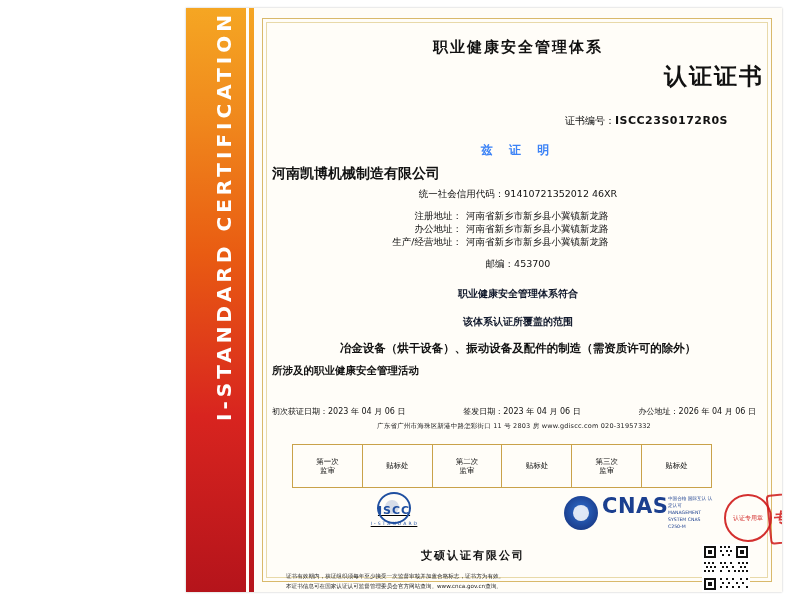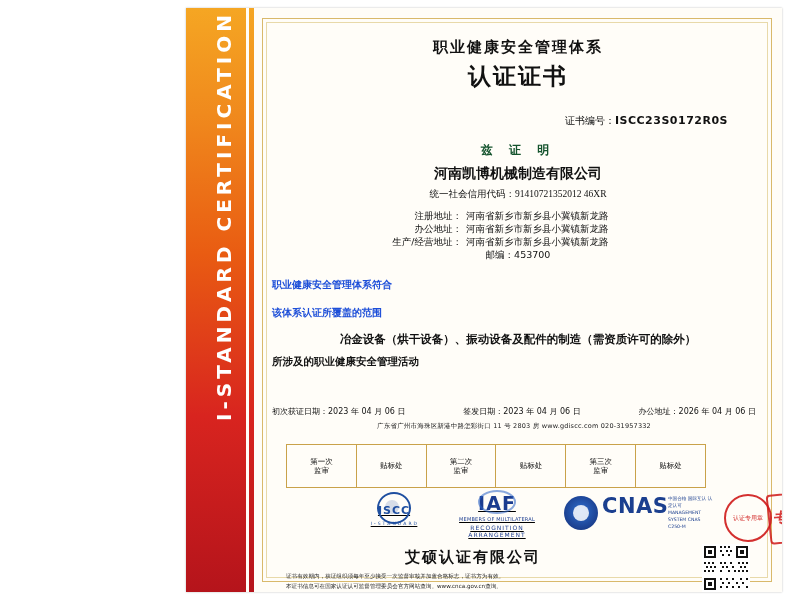--- a/index.html
+++ b/index.html
@@ -48,52 +48,52 @@
   .content{
     position:absolute;left:86px;top:16px;right:18px;bottom:16px;
   }
 
   
   .title1,.title2{
     text-align:center;color:#111;font-weight:bold;
     letter-spacing:2px;
   }
   .title1{font-size:15px;margin-top:14px;}
-  .title2{font-size:23px;margin-top:4px;}
+  .title2{font-size:23px;margin-top:4px;text-align:right;}
 
   .certno{
     margin-top:22px;text-align:right;padding-right:36px;
     font-size:10px;color:#111;
   }
   .certno b{font-size:11px;letter-spacing:.5px;}
 
   .hereby{
     margin-top:14px;text-align:center;font-size:12px;font-weight:bold;
-    letter-spacing:6px;color:#14532d;
+    letter-spacing:6px;color:#3b82f6;
   }
   .company{
-    margin-top:6px;text-align:center;font-size:14px;font-weight:bold;color:#111;
+    margin-top:6px;text-align:left;font-size:14px;font-weight:bold;color:#111;
   }
   .usci{
-    margin-top:5px;text-align:center;font-size:9.5px;color:#111;font-family:Liberation Serif, serif;
+    margin-top:5px;text-align:center;font-size:9.5px;color:#111;
   }
 
   .addr-block{margin-top:9px;}
   .addr-row{
     display:flex;justify-content:center;align-items:baseline;
     font-size:9.5px;color:#111;margin-top:0;
   }
   .addr-label{width:92px;text-align:right;padding-right:4px;}
   .addr-value{width:200px;text-align:left;}
 
   .zip{
-    margin-top:0;text-align:center;font-size:9.5px;color:#111;
-  }
-
-  .std-block{margin-top:16px;color:#1d4ed8;}
+    margin-top:9px;text-align:center;font-size:9.5px;color:#111;
+  }
+
+  .std-block{margin-top:16px;text-align:center;color:#0f172a;}
   .std-l1{font-size:10px;font-weight:bold;}
   .std-l2{font-size:10.5px;font-weight:bold;margin-top:5px;}
   .std-l3{font-size:10px;font-weight:bold;margin-top:14px;}
   .scope{
     margin-top:12px;text-align:center;font-size:11.5px;font-weight:bold;color:#111;font-family:Liberation Mono, monospace;
   }
   .scope2{
     margin-top:8px;text-align:left;font-size:10.5px;font-weight:bold;color:#111;
   }
 
@@ -103,21 +103,21 @@
     display:flex;justify-content:space-between;
     font-size:8px;color:#111;
   }
   .addrline{
     position:absolute;left:0;right:8px;top:398px;
     text-align:center;font-size:6.5px;color:#222;letter-spacing:.2px;
   }
 
   
   .stamps{
-    position:absolute;left:14px;top:420px;width:420px;height:42px;
+    position:absolute;left:20px;top:420px;width:420px;height:42px;
     display:flex;
     font-family:Liberation Serif, serif;
   }
   .sbox{
     width:70px;height:42px;border:1px solid #c9a24a;
     display:flex;align-items:center;justify-content:center;
     font-size:7.5px;color:#111;text-align:center;line-height:1.25;
   }
   .sbox + .sbox{border-left:none;}
 
@@ -192,21 +192,21 @@
     position:absolute;left:476px;top:0px;width:56px;height:46px;
     color:#cf1a1a;font-size:16px;font-weight:bold;
     display:flex;align-items:center;justify-content:center;
     border:2px solid #cf1a1a;border-radius:4px;
     transform:rotate(-6deg);opacity:.85;
   }
 
   
   .issuer{
     position:absolute;left:0;right:90px;top:524px;
-    text-align:center;font-size:15px;font-weight:bold;color:#111;letter-spacing:2px;
+    text-align:center;font-size:11px;font-weight:bold;color:#111;letter-spacing:2px;
   }
   .footnotes{
     position:absolute;left:14px;right:90px;top:548px;
     font-size:5.6px;color:#222;line-height:1.7;
   }
 
   
   .qr{
     position:absolute;right:14px;top:520px;width:48px;height:48px;
     background:#fff;
@@ -300,26 +300,20 @@
       </div>
 
       <div class="logos">
 
         <div class="lg iscc">
           <div class="mark"></div>
           <div class="t">ISCC</div>
           <div class="sub">I - S T A N D A R D</div>
         </div>
 
-        <div class="lg iaf">
-          <div class="ring"></div>
-          <div class="t">IAF</div>
-          <div class="sub">MEMBERS OF MULTILATERAL</div>
-          <div class="sub2">RECOGNITION ARRANGEMENT</div>
-        </div>
 
         <div class="lg cnas">
           <div class="mark"></div>
           <div class="t">CNAS</div>
           <div class="sub">中国合格 国际互认 认定认可 MANAGEMENT SYSTEM CNAS C250-M</div>
         </div>
 
         <div class="seal1">认证专用章</div>
         <div class="seal2">专用章</div>
       </div>

